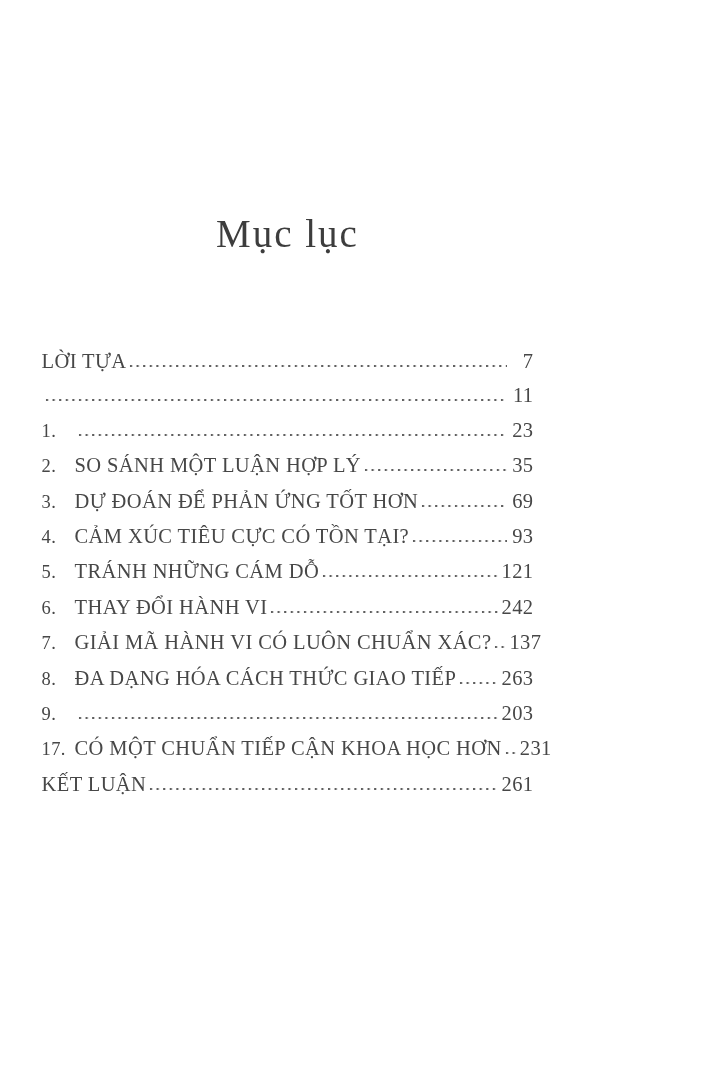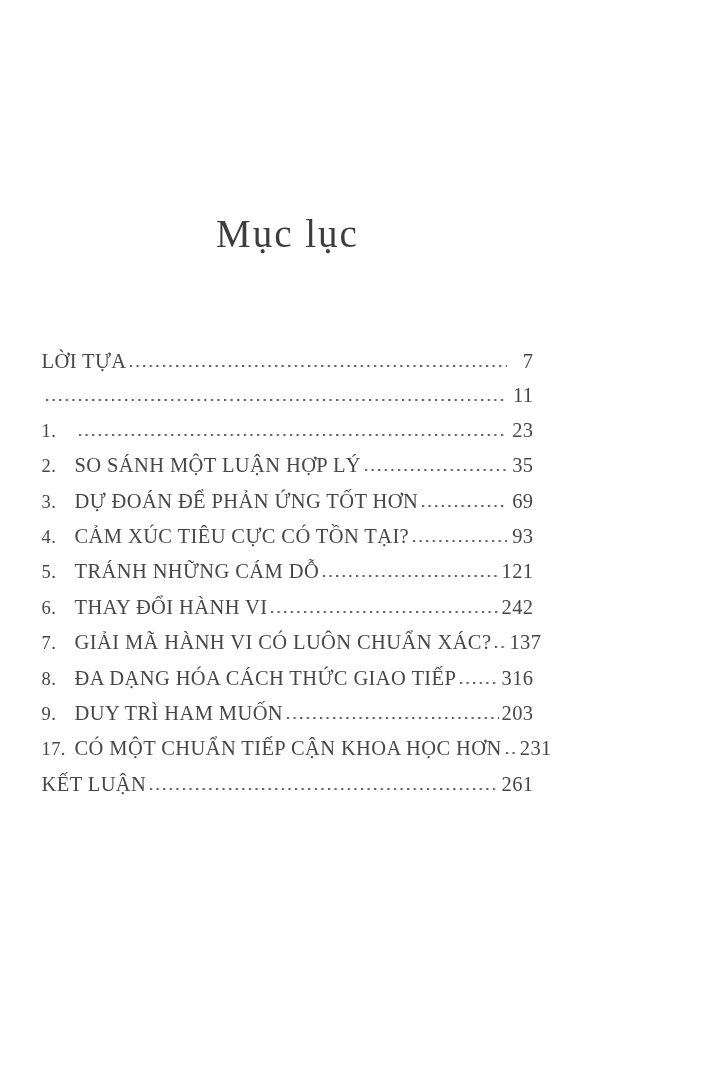--- a/index.html
+++ b/index.html
@@ -116,25 +116,24 @@
       <div class="toc-row">
     <span class="toc-num">7.</span>
     <span class="toc-label">GIẢI MÃ HÀNH VI CÓ LUÔN CHUẨN XÁC?</span>
     <span class="leader"></span>
     <span class="toc-page">137</span>
   </div>
       <div class="toc-row">
     <span class="toc-num">8.</span>
     <span class="toc-label">ĐA DẠNG HÓA CÁCH THỨC GIAO TIẾP</span>
     <span class="leader"></span>
-    <span class="toc-page">316</span>
+    <span class="toc-page">263</span>
   </div>
       <div class="toc-row">
     <span class="toc-num">9.</span>
-    <span class="toc-label">DUY TRÌ HAM MUỐN</span>
     <span class="leader"></span>
     <span class="toc-page">203</span>
   </div>
       <div class="toc-row">
     <span class="toc-num">17.</span>
     <span class="toc-label">CÓ MỘT CHUẨN TIẾP CẬN KHOA HỌC HƠN</span>
     <span class="leader"></span>
     <span class="toc-page">231</span>
   </div>
       <div class="toc-row no-num">

